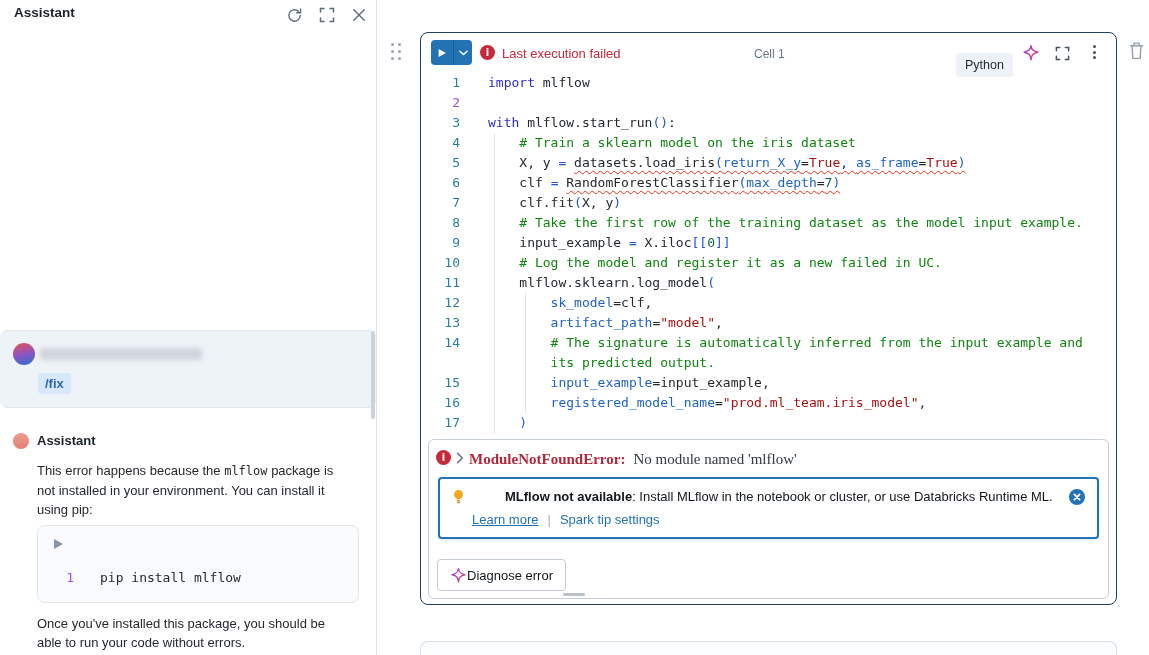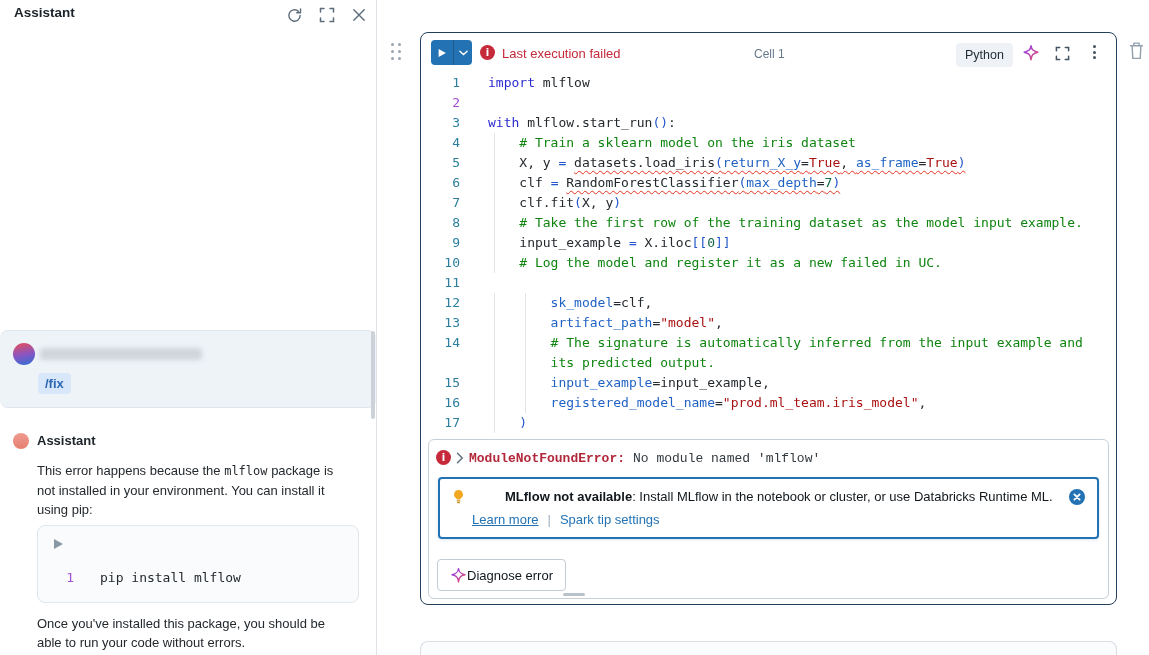--- a/index.html
+++ b/index.html
@@ -48,21 +48,21 @@
   .cell{left:420px;top:32px;width:697px;height:573px;border:1.5px solid #22405e;border-radius:8px;background:#fff;box-sizing:border-box;}
 
   .run-btn{left:10px;top:7px;width:41px;height:25px;background:#2272b4;border-radius:4px;display:flex;align-items:stretch;cursor:pointer;}
   .run-play{width:22px;display:flex;align-items:center;justify-content:center;}
   .run-caret{width:18px;display:flex;align-items:center;justify-content:center;border-left:1px solid rgba(0,0,0,.18);}
 
   .err-badge{width:15px;height:15px;border-radius:50%;background:#c5293a;color:#fff;font-size:10px;font-weight:700;display:flex;align-items:center;justify-content:center;font-family:"DejaVu Sans",sans-serif;}
   .tb-errbadge{left:59px;top:12px;}
   .status-text{left:81px;top:13px;font-size:13px;color:#c5293a;}
   .cell-label{left:333px;top:14px;font-size:12px;color:#68798a;}
-  .lang-pill{left:535px;top:10px;height:24px;padding:0 9px;background:#eef2f6;border-radius:4px;font-size:12.5px;color:#1c2a33;display:flex;align-items:center;cursor:pointer;}
+  .lang-pill{left:535px;top:20px;height:24px;padding:0 9px;background:#eef2f6;border-radius:4px;font-size:12.5px;color:#1c2a33;display:flex;align-items:center;cursor:pointer;}
   .tb-sparkle{left:601px;top:11px;width:18px;height:18px;cursor:pointer;}
   .tb-expand{left:634px;top:13px;width:15px;height:15px;color:#44535f;cursor:pointer;}
   .tb-kebab{left:668px;top:11px;display:flex;flex-direction:column;gap:2.5px;cursor:pointer;padding:1px 4px;}
   .tb-kebab i{width:3px;height:3px;background:#44535f;border-radius:50%;}
   .trash-btn{left:1128px;top:41px;width:17px;height:19px;color:#93a1af;cursor:pointer;}
 
   
   .code-area{left:0;top:40px;width:694px;}
   .code-row{display:flex;height:20px;line-height:20px;font-family:"DejaVu Sans Mono",monospace;font-size:13px;}
   .ln{width:39px;text-align:right;color:#2b7e9d;flex:none;user-select:none;}
@@ -78,21 +78,21 @@
   .tk-num{color:#116644;}
   .tk-kwarg{color:#1f62c4;}
   .tk-op{color:#2356cc;}
   .tk-p{color:#2356cc;}
   .sq{text-decoration-line:underline;text-decoration-style:wavy;text-decoration-color:#e5341f;text-decoration-thickness:1px;text-underline-offset:3px;}
 
   
   .out-frame{left:7px;top:406px;width:681px;height:160px;border:1px solid #c7d0d9;border-radius:6px;background:#fff;box-sizing:border-box;}
   .err-icon{left:7px;top:10px;}
   .err-chevron{left:27px;top:12px;width:8px;height:12px;cursor:pointer;}
-  .err-text{left:40px;top:11px;font-family:Liberation Mono, monospace;font-size:13px;}
+  .err-text{left:40px;top:11px;font-family:Liberation Serif, serif;font-size:15px;}
   .err-name{color:#b2283a;font-weight:700;}
   .err-msg{color:#31393f;margin-left:8px;}
 
   .tip-banner{left:9px;top:37px;width:661px;height:62px;border:2px solid #2272b4;border-radius:4px;background:#fff;box-sizing:border-box;box-shadow:0 1px 3px rgba(34,114,180,.18);}
   .bulb{left:11px;top:10px;width:15px;height:16px;}
   .tip-text{left:32px;top:10px;font-size:13px;color:#11171c;white-space:nowrap;}
   .tip-text b{font-weight:700;margin-left:33px;}
   .tip-links{left:32px;top:33px;font-size:13px;display:flex;align-items:center;}
   .tip-link1{color:#2272b4;text-decoration:underline;cursor:pointer;}
   .tip-sep{color:#9fb0bd;margin:0 9px;}
@@ -243,20 +243,21 @@
       <div class="code-row">
         <span class="ln">9</span>
         <span class="code-text"><i class="gd g0"></i><span class="tk-t">    input_example </span><span class="tk-op">=</span><span class="tk-t"> X.iloc</span><span class="tk-p">[[</span><span class="tk-num">0</span><span class="tk-p">]]</span></span>
       </div>
       <div class="code-row">
         <span class="ln">10</span>
         <span class="code-text"><i class="gd g0"></i><span class="tk-com">    # Log the model and register it as a new failed in UC.</span></span>
       </div>
       <div class="code-row">
         <span class="ln">11</span>
+        <span class="code-text"><i class="gd g0"></i><span class="tk-t">    mlflow.sklearn.log_model</span><span class="tk-p">(</span></span>
       </div>
       <div class="code-row">
         <span class="ln">12</span>
         <span class="code-text"><i class="gd g0"></i><i class="gd g1"></i><span class="tk-kwarg">        sk_model</span><span class="tk-t">=clf,</span></span>
       </div>
       <div class="code-row">
         <span class="ln">13</span>
         <span class="code-text"><i class="gd g0"></i><i class="gd g1"></i><span class="tk-kwarg">        artifact_path</span><span class="tk-t">=</span><span class="tk-str">"model"</span><span class="tk-t">,</span></span>
       </div>
       <div class="code-row">

